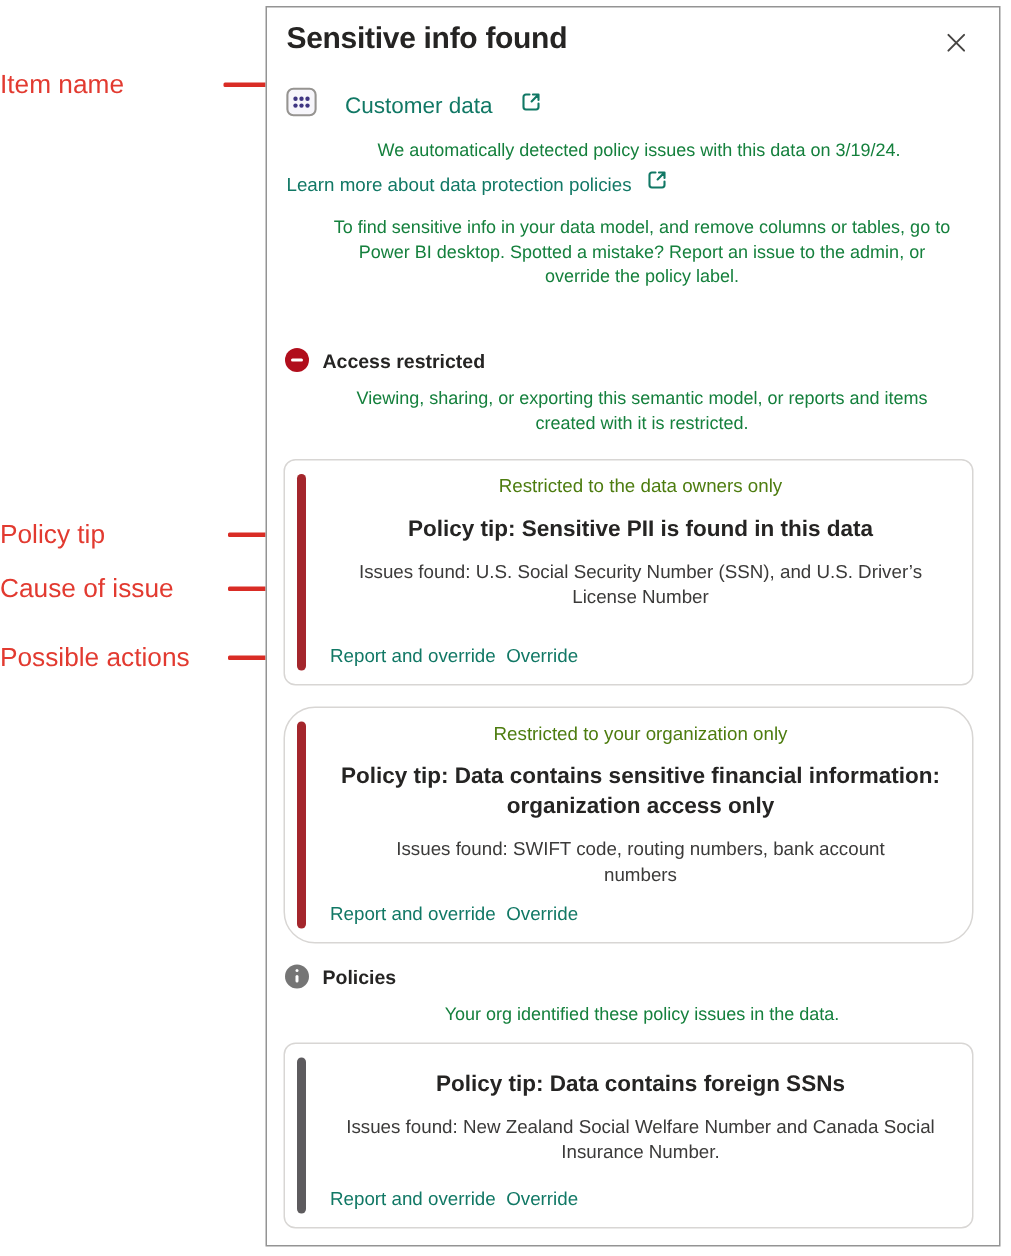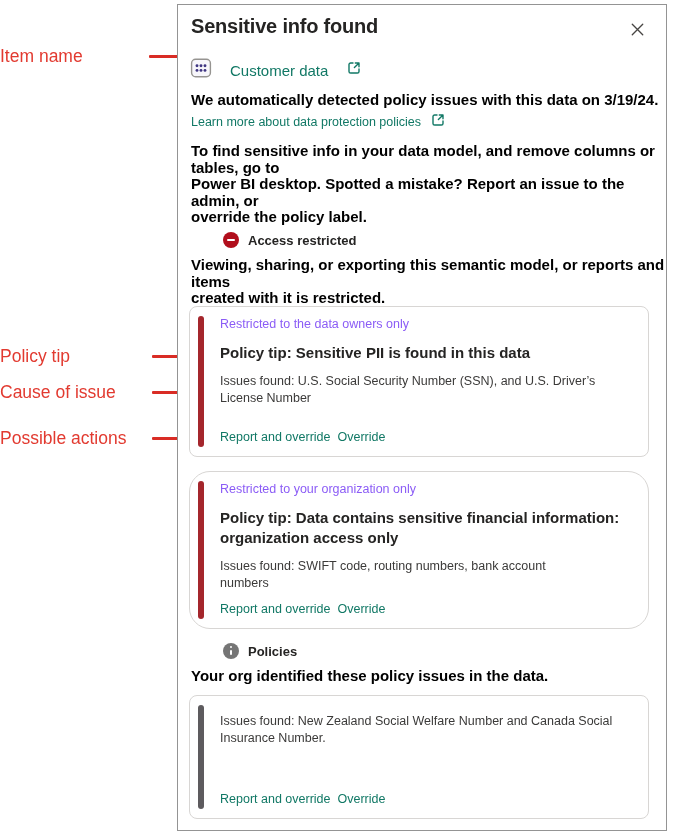--- a/index.html
+++ b/index.html
@@ -8,56 +8,56 @@
   .stage { position:relative; width:674px; height:837px; }
 
   
   .annotation { position:absolute; display:flex; align-items:center;
                 justify-content:space-between; color:#e23a30; font-size:17.5px; }
   .annotation .pointer-line { height:3px; width:38px; margin-left:9px;
                 background:#d92c25; border-radius:1px; flex:0 0 auto; }
 
   
   .panel { position:absolute; left:177px; top:4px; width:490px; height:827px;
-           background:#fff; border:1px solid #949494; }
+           background:#fff; border:1px solid #949494;text-align:center; }
   .panel-title { position:absolute; left:13px; top:10px; font-size:20px;
                  font-weight:bold; color:#252423; letter-spacing:-0.2px; }
   .close-btn { position:absolute; right:17px; top:14px; width:24px; height:24px;
                display:flex; align-items:center; justify-content:center; cursor:pointer; }
 
   .item-row { position:absolute; left:12px; top:52px; display:flex;
               align-items:center; gap:18px; }
   .item-link { color:#117865; font-size:15px; text-decoration:none; cursor:pointer; }
 
-  .para { font-size:15px; color:#000000; line-height:16.5px; white-space:pre-line;font-weight:bold; }
+  .para { font-size:12px; color:#15803d; line-height:16.5px; white-space:pre-line; }
   .teal-link { color:#117865; font-size:12.5px; text-decoration:none; cursor:pointer; }
 
   .p-detected { position:absolute; left:13px; top:87px; width:470px; }
   .learn-row  { position:absolute; left:13px; top:107px; display:flex;
                 align-items:center; gap:9px; }
   .p-intro    { position:absolute; left:13px; top:138px; width:474px; }
 
   .section-head { position:absolute; display:flex; align-items:center; gap:9px;
-                  font-size:13px; font-weight:bold; color:#252423;margin-left:33px; }
+                  font-size:13px; font-weight:bold; color:#252423; }
   .sec1-head { left:12px; top:227px; }
   .sec1-desc { position:absolute; left:13px; top:252px; width:474px; }
   .sec2-head { left:12px; top:638px; }
   .sec2-desc { position:absolute; left:13px; top:663px; width:474px; }
 
   
   .card { position:absolute; left:11px; width:460px; background:#fff;
           border:1px solid #d8d6d4; border-radius:8px; }
   .card-1 { top:301px; height:151px; }
   .card-2 { top:466px; height:158px;border-radius:21px; }
   .card-3 { top:690px; height:124px; }
   .accent-bar { position:absolute; left:8px; top:9px; bottom:9px; width:6px;
                 border-radius:3px; background:#a4262c; }
   .card-body { padding:10px 14px 0 30px; }
   .card-3 .card-body { padding-top:17px; }
-  .restriction { font-size:12.5px; color:#8b5cf6; margin-bottom:12px; }
+  .restriction { font-size:12.5px; color:#4d7c0f; margin-bottom:12px; }
   .tip-title { font-size:15px; font-weight:bold; color:#252423;
                line-height:20px; margin-bottom:10px; white-space:pre-line; }
   .issues { font-size:12.5px; color:#3b3a39; line-height:16.5px; white-space:pre-line; }
   .actions { position:absolute; left:30px; bottom:12px; display:flex; gap:7px; }
   .circle-icon { width:16px; height:16px; border-radius:50%; position:relative; }
   .blocked-circle { background:#b10e1c; }
   .blocked-circle::after { content:""; position:absolute; left:4px; top:7px;
         width:8px; height:2.2px; background:#fff; border-radius:1px; }
   .info-circle { background:#757575; }
   .info-circle::before { content:""; position:absolute; left:7px; top:3.2px;
@@ -176,20 +176,21 @@
 
     <div class="section-head sec2-head">
       <span class="circle-icon info-circle"></span>
       <span>Policies</span>
     </div>
     <div class="para sec2-desc">Your org identified these policy issues in the data.</div>
 
     <div class="card card-3">
       <div class="accent-bar" style="background: rgb(93, 91, 94);"></div>
       <div class="card-body">
+        <div class="tip-title">Policy tip: Data contains foreign SSNs</div>
         <div class="issues">Issues found: New Zealand Social Welfare Number and Canada Social
 Insurance Number.</div>
       </div>
       <div class="actions">
         <a class="teal-link">Report and override</a>
         <a class="teal-link">Override</a>
       </div>
     </div>
 
   </div>

